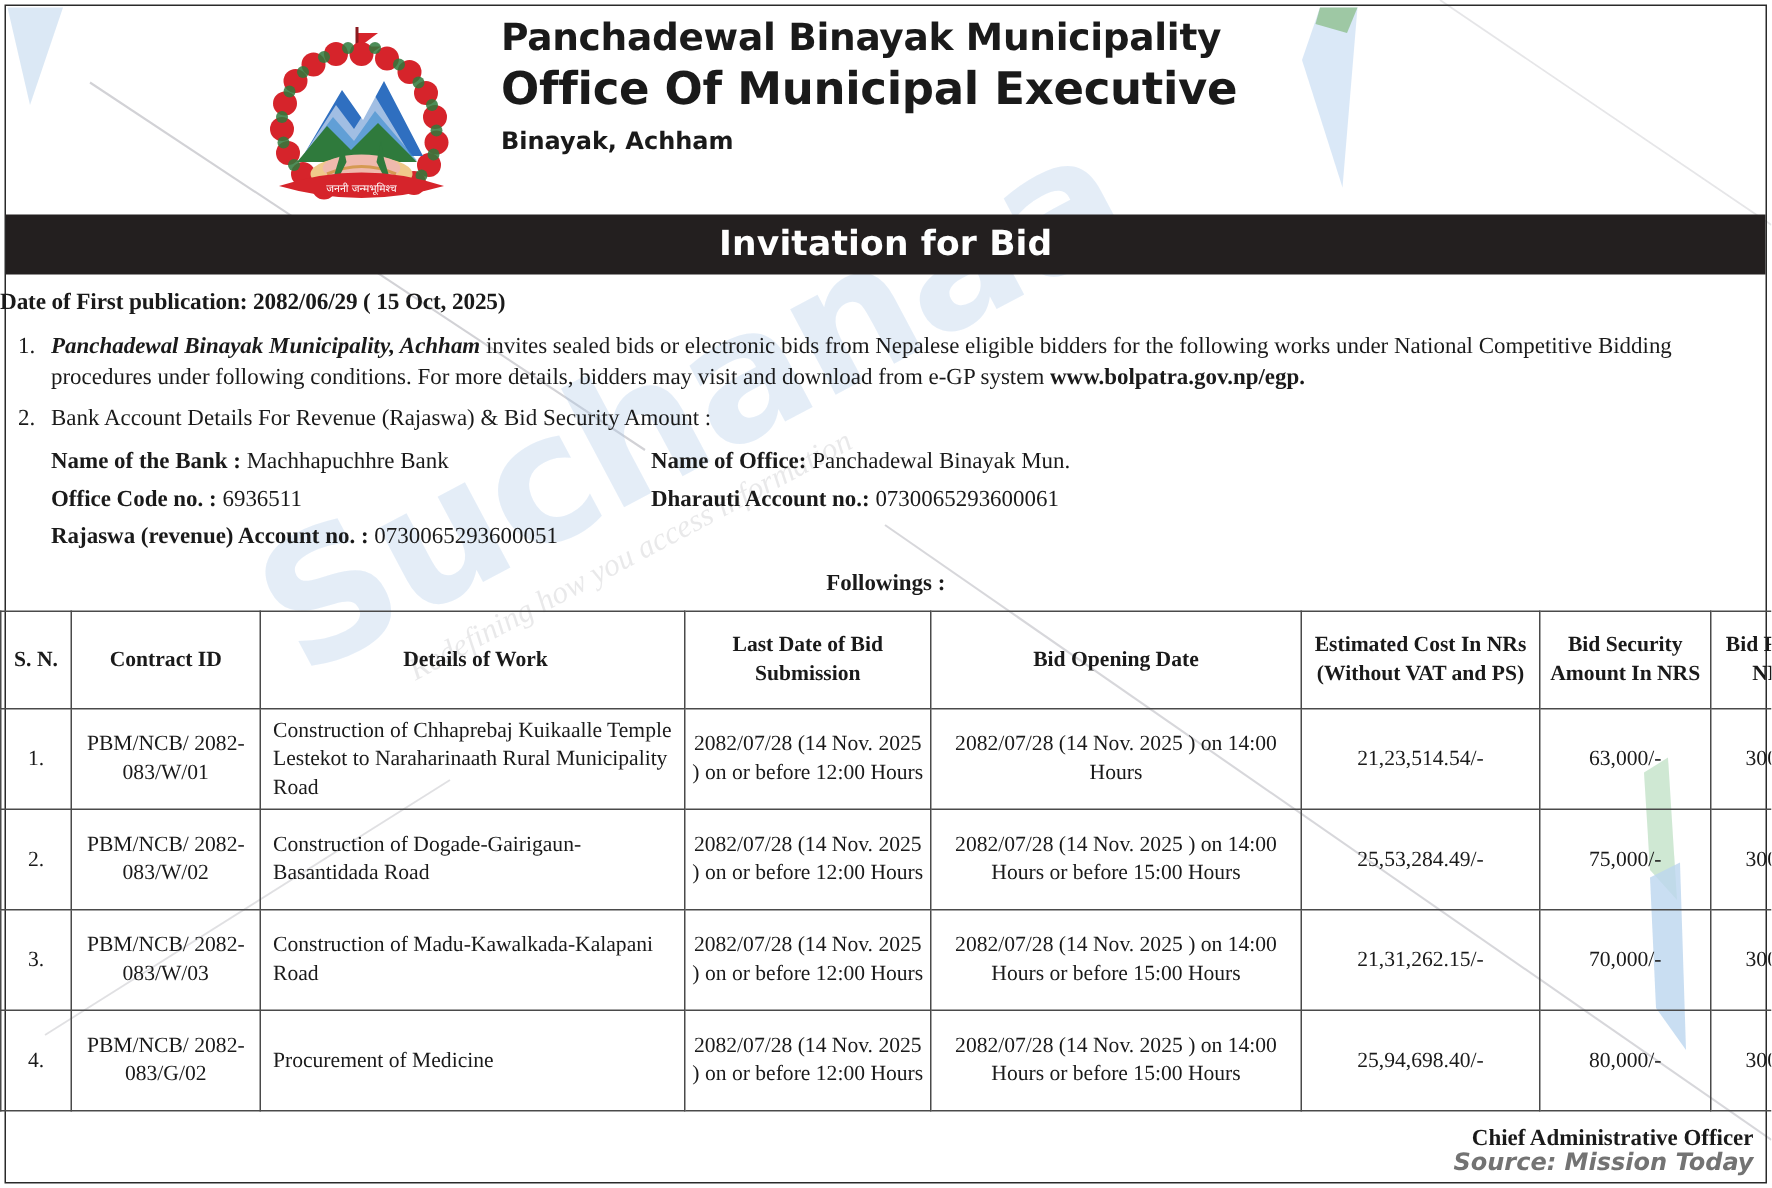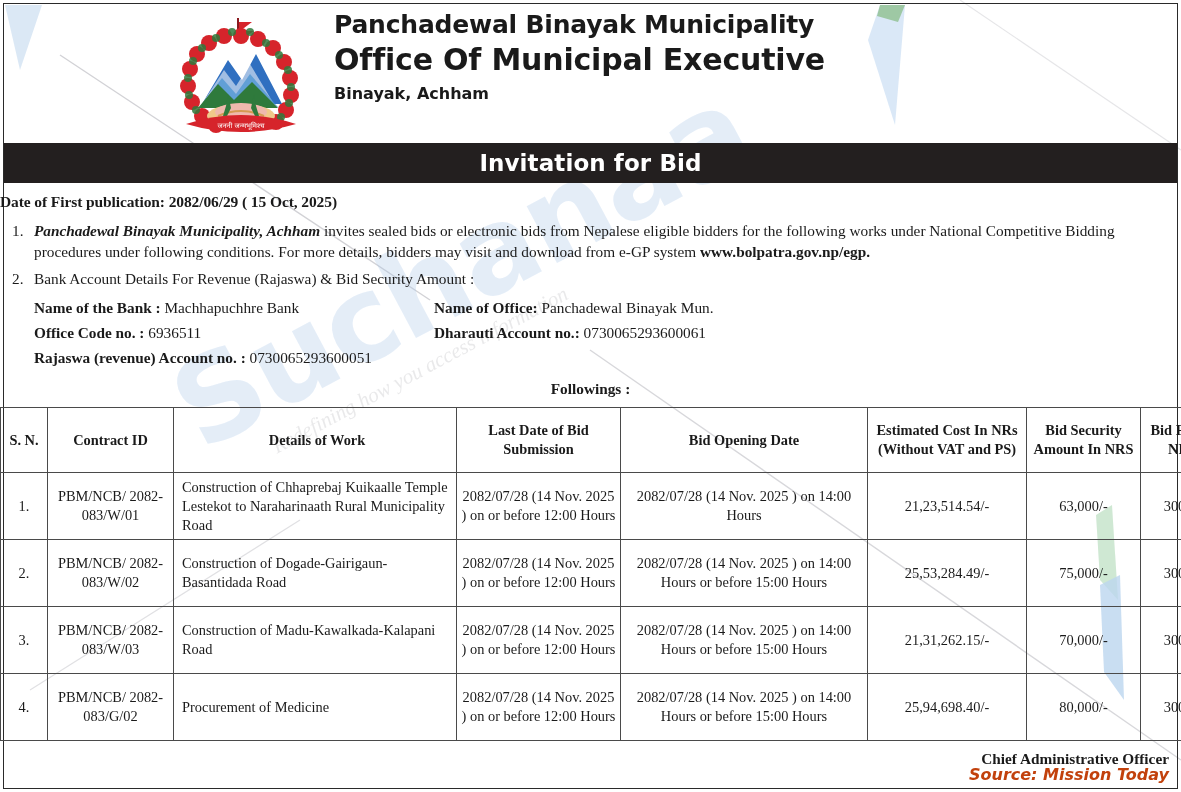--- a/index.html
+++ b/index.html
@@ -218,21 +218,21 @@
   }
 
   .source {
     position: absolute;
     right: 12px;
     bottom: 8px;
     font-family: "DejaVu Sans", sans-serif;
     font-style: italic;
     font-weight: bold;
     font-size: 16px;
-    color: #c2410c;
+    color: #737373;
     z-index: 3;
   }
 </style>
 </head>
 <body>
 
 <div id="page">
 
   <div class="bg-art" style="left:0;top:0;width:1181px;height:792px;">
     <svg width="1181" height="792" viewBox="0 0 1181 792" aria-hidden="true">

